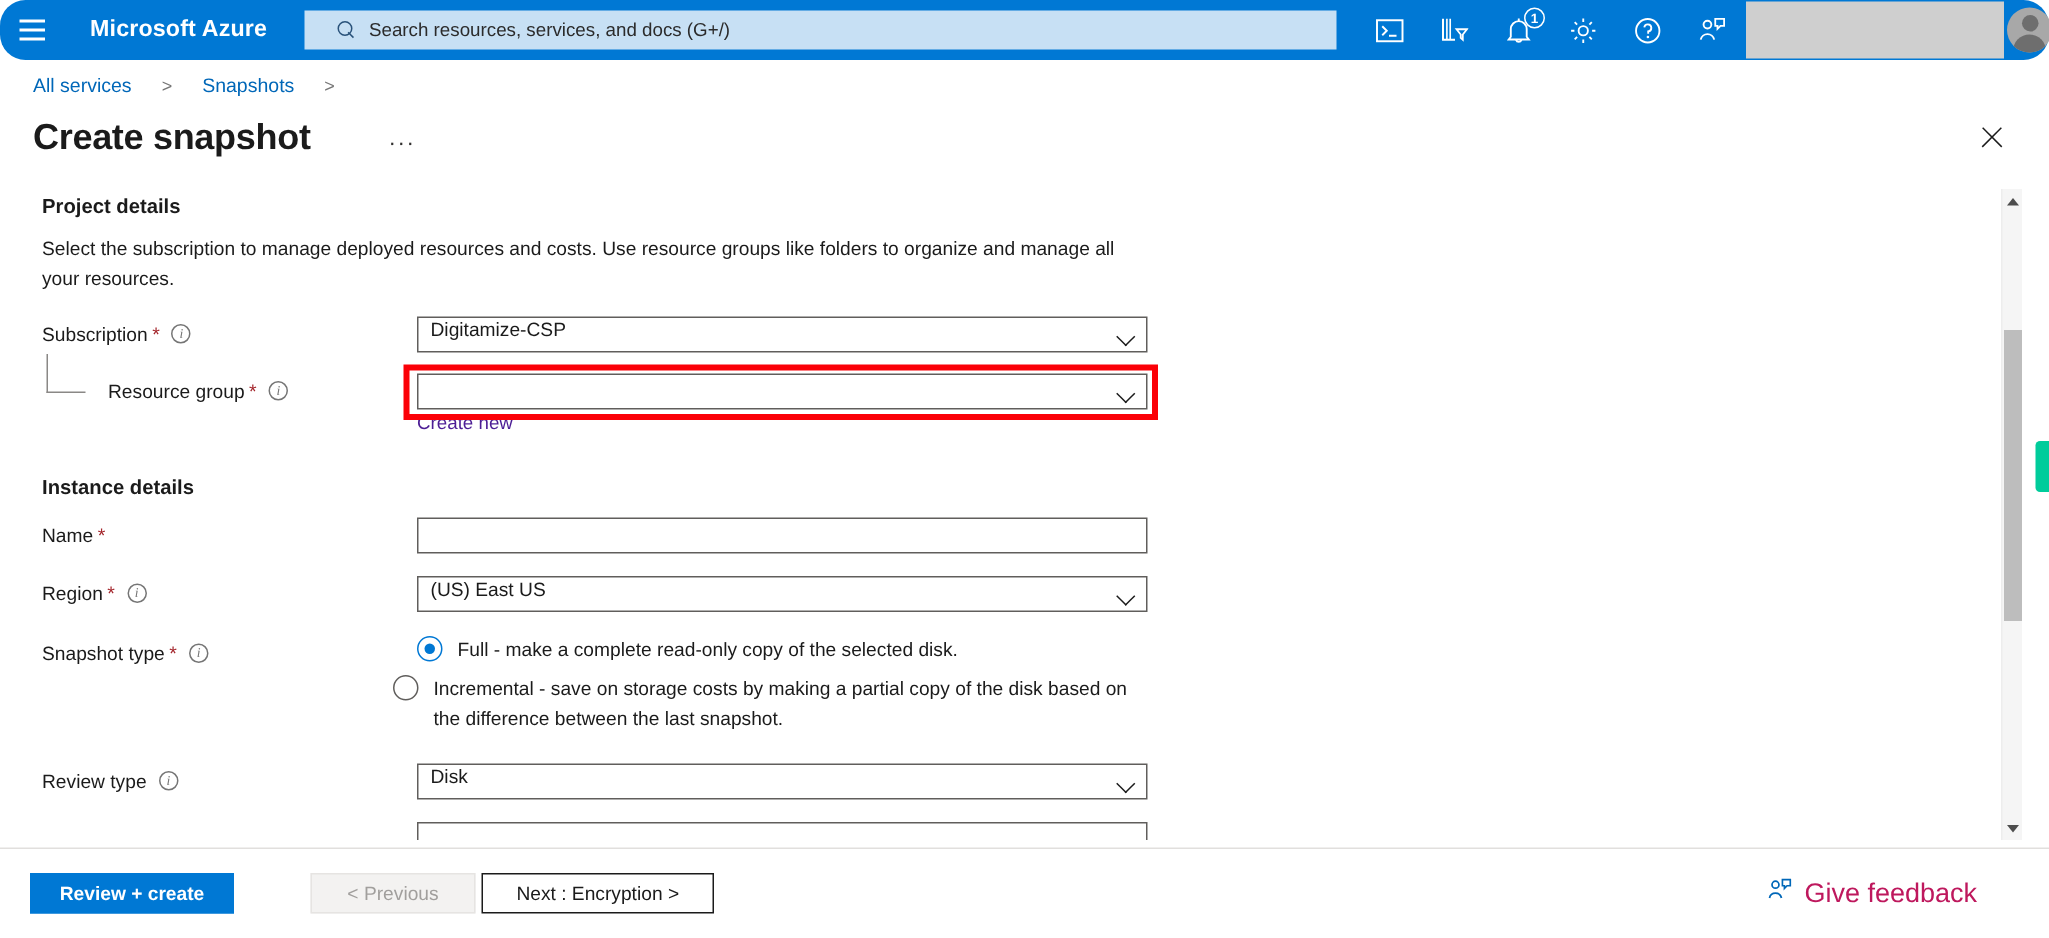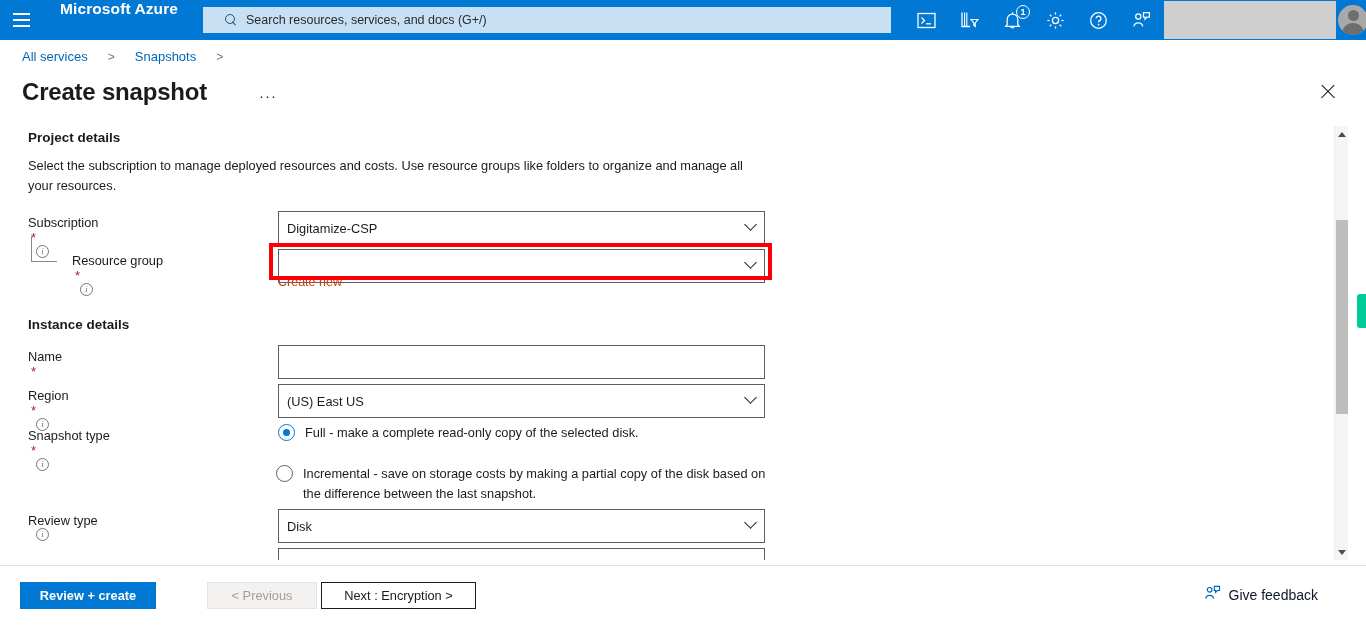--- a/index.html
+++ b/index.html
@@ -10,21 +10,21 @@
     background: #ffffff;
     font-family: "Liberation Sans", sans-serif;
     -webkit-font-smoothing: antialiased;
   }
 
   
   .topnav {
     position: absolute; top: 0; left: 0;
     width: 1366px; height: 40px;
     background: #0078d4;
-    display: flex; align-items: flex-start;
+    display: flex; align-items: center; border-radius: 17px;
   }
   .hamburger {
     width: 42px; height: 40px;
     display: flex; flex-direction: column; justify-content: center; align-items: center;
     gap: 4px; cursor: pointer;
   }
   .hamburger span { display: block; width: 17px; height: 2px; background: #ffffff; }
   .brand {
     color: #ffffff; font-size: 15.5px; font-weight: bold;
     letter-spacing: .1px; margin-left: 18px; white-space: nowrap;
@@ -133,54 +133,54 @@
   .section-desc {
     font-size: 12.8px; color: #1b1b1b; line-height: 1.55;
     max-width: 730px;
   }
   .frow {
     display: flex; align-items: flex-start;
     position: absolute;
   }
   .flabel {
     font-size: 12.8px; color: #1b1b1b;
-    white-space: nowrap; display: flex;  flex-direction: column;
+    white-space: nowrap; display: flex; align-items: center;
   }
   .req { color: #a4262c; margin-left: 3px; font-size: 13px; }
   .infoi {
     display: inline-block; width: 13px; height: 13px;
     border: 1px solid #757575; border-radius: 50%;
     color: #757575; font-size: 9px; line-height: 11px;
     text-align: center; font-style: italic;
     font-family: "Liberation Serif", serif;
     margin-left: 8px; cursor: pointer; flex: none;
   }
   .field {
     position: absolute; left: 278px;
     width: 487px; height: 24px;
     border: 1px solid #605e5c; background: #ffffff;
     font-size: 12.8px; color: #1b1b1b;
-    display: flex; align-items: center;
-    padding: 16px 8px; cursor: pointer;
+    display: flex; align-items: flex-start;
+    padding: 0 8px; cursor: pointer;
   }
   .field.text { cursor: text; }
   .chev {
     position: absolute; right: 9px; top: 8px;
     width: 9px; height: 9px;
     border-right: 1.3px solid #1b1b1b;
     border-bottom: 1.3px solid #1b1b1b;
     transform: rotate(45deg);
   }
   .treeline {
     position: absolute;
     border-left: 1px solid #8a8886;
     border-bottom: 1px solid #8a8886;
   }
   .createnew {
-    position: absolute; font-size: 12.5px; color: #c2410c;
+    position: absolute; font-size: 12.5px; color: #4c1d95;
     cursor: pointer;
   }
 
   
   .radio-row { position: absolute; display: flex; align-items: flex-start; }
   .radio {
     width: 17px; height: 17px; border-radius: 50%;
     border: 1.4px solid #605e5c; background: #ffffff;
     flex: none; margin-right: 10px; position: relative; cursor: pointer;
     margin-top: 1px;
@@ -261,21 +261,21 @@
     border: 1px solid #e6e4e2; cursor: default;
   }
   .btn-secondary {
     left: 321px; width: 155px;
     background: #ffffff; color: #1b1b1b;
     border: 1px solid #1b1b1b;
   }
   .feedback {
     position: absolute; right: 48px; top: 19px;
     display: flex; align-items: center; gap: 8px;
-    color: #0f172a; font-size: 14px; cursor: pointer;
+    color: #be185d; font-size: 18px; cursor: pointer;
   }
 </style>
 </head>
 <body>
 
 <div class="topnav">
 
   <div class="hamburger">
     <span></span>
     <span></span>
@@ -431,21 +431,21 @@
       <span class="req">*</span>
       <span class="infoi">i</span>
     </span>
   </div>
 
   <div class="radio-row" style="left:278px; top:305px; width:495px;">
     <span class="radio sel"></span>
     <span class="radio-text">Full - make a complete read-only copy of the selected disk.</span>
   </div>
 
-  <div class="radio-row" style="left:276px; top:331px; width:495px;margin-top:15px;">
+  <div class="radio-row" style="left:262px; top:331px; width:495px;">
     <span class="radio"></span>
     <span class="radio-text">Incremental - save on storage costs by making a partial copy of the disk based on the difference between the last snapshot.</span>
   </div>
 
   <div class="frow" style="left:28px; top:395px;">
     <span class="flabel">
       <span>Review type</span>
       <span class="infoi">i</span>
     </span>
   </div>

